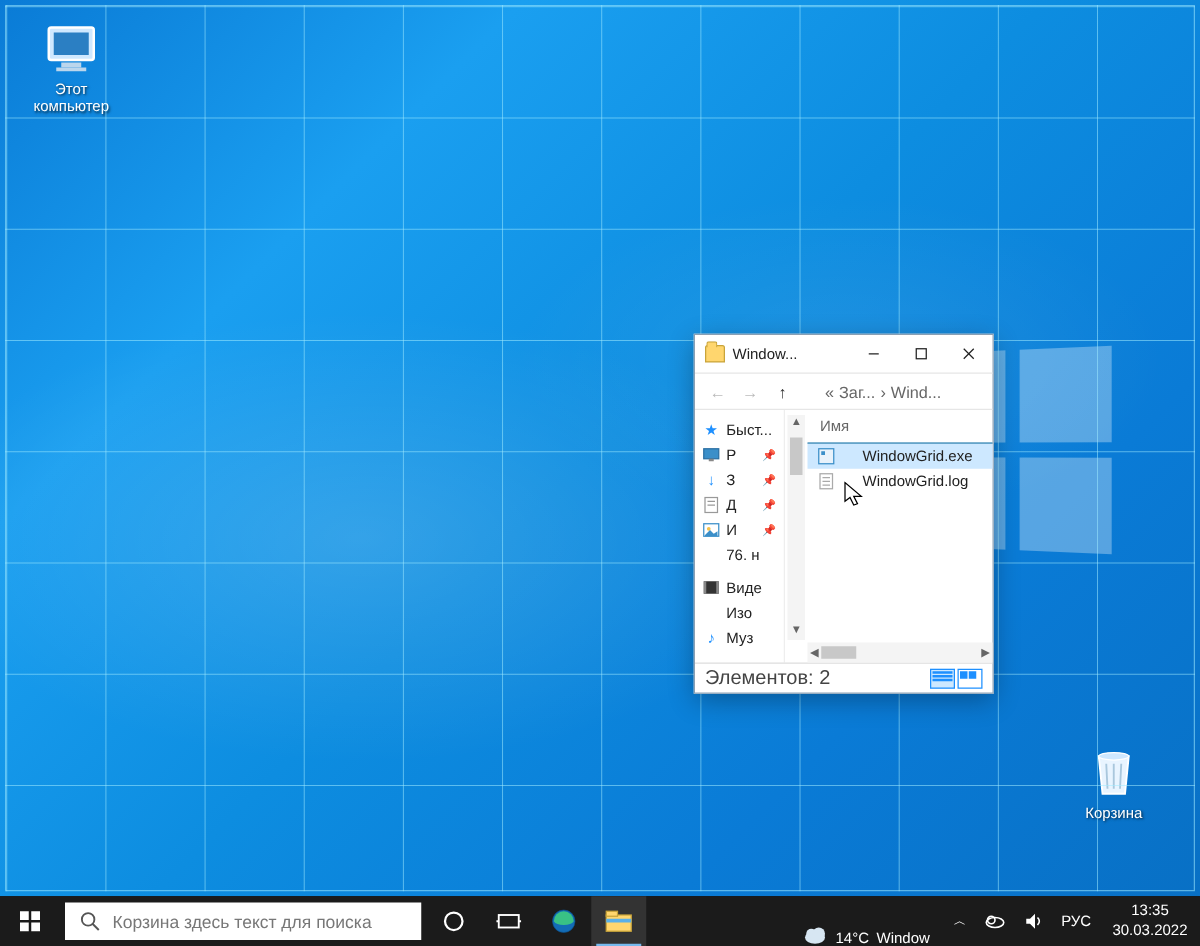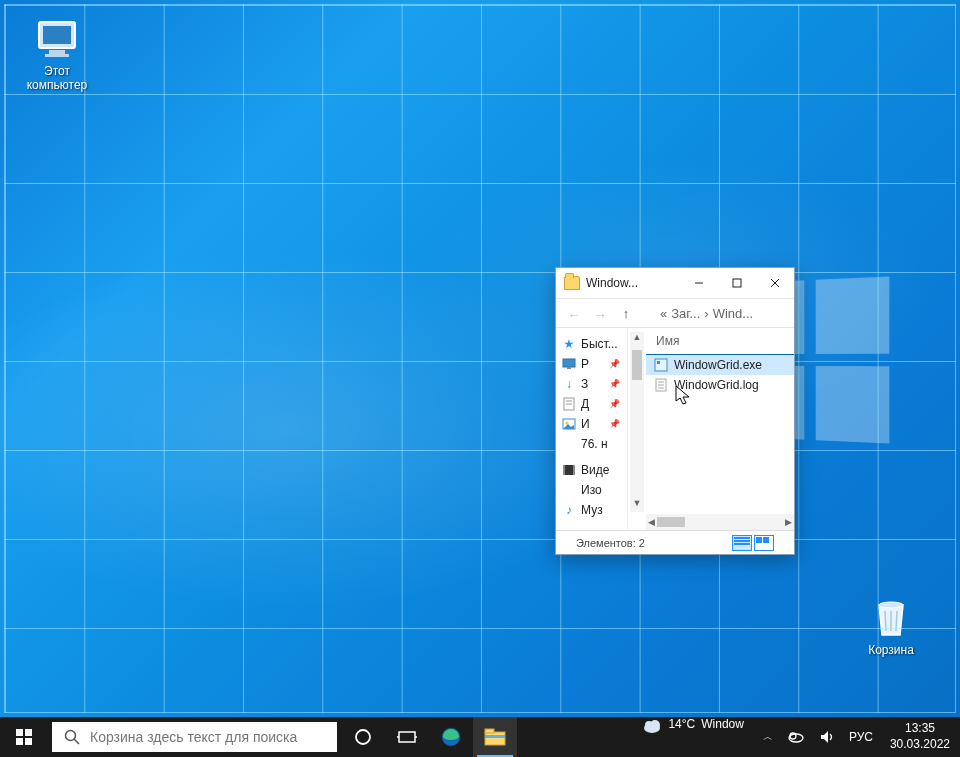--- a/index.html
+++ b/index.html
@@ -65,50 +65,50 @@
   .crumbs .foldico { width:14px; height:12px; }
 
   .body { flex:1; display:flex; min-height:0; }
   .sidebar { width:72px; border-right:1px solid #eee; overflow:hidden; padding:6px 0; }
   .sb-item { display:flex; align-items:center; gap:5px; padding:3px 6px; white-space:nowrap; font-size:12px; cursor:pointer;}
   .sb-ico { width:14px; height:14px; flex-shrink:0; display:flex; align-items:center; justify-content:center; }
   .pin { font-size:9px; color:#777; margin-left:auto; }
 
   .main { flex:1; display:flex; flex-direction:column; position:relative; padding-left:18px;}
   .col-header { padding:6px 10px; color:#666; border-bottom:1px solid #0369a1; font-size:12px;}
-  .file-row { display:flex; align-items:center; gap:6px; padding:3px 8px; font-size:12px; cursor:pointer;}
+  .file-row { display:flex; align-items:center; gap:22px; padding:3px 8px; font-size:12px; cursor:pointer;}
   .file-row.sel { background:#cde8ff; }
   .scrollbar-v { position:absolute; left:2px; top:4px; width:14px; bottom:18px; background:#f4f4f4; }
   .scrollbar-v .thumb { position:absolute; left:2px; right:2px; top:18px; height:30px; background:#c8c8c8;}
   .scrollbar-v .arr { position:absolute; left:0; right:0; height:14px; text-align:center; font-size:9px; color:#666;}
   .scrollbar-h { height:16px; background:#f4f4f4; display:flex; align-items:center; padding:0 2px; gap:2px;}
   .scrollbar-h .thumb { width:28px; height:10px; background:#c8c8c8;}
   .scrollbar-h .sp { flex:1; }
 
-  .statusbar { height:24px; border-top:1px solid #ddd; display:flex; align-items:center; padding:0 20px; font-size:11px; color:#444;}
+  .statusbar { height:24px; border-top:1px solid #ddd; display:flex; align-items:center; padding:0 8px; font-size:16px; color:#444;}
   .viewbtns { margin-left:auto; display:flex; gap:2px;}
   .viewbtn { width:20px; height:16px; border:1px solid #1e90ff; display:flex; flex-direction:column; padding:1px; gap:1px;}
   .viewbtn.active { background:#cde8ff; }
   .viewbtn div { background:#1e90ff; height:2px; }
 
   .cursor-img { position:absolute; left:675px; top:385px; pointer-events:none; z-index:500;}
 
   
   .taskbar {
     position:relative; width:960px; height:40px; background:#1b1b1b; display:flex; align-items:center; color:#fff;
   }
   .start-btn { width:48px; height:100%; display:flex; align-items:center; justify-content:center; cursor:pointer;}
   .start-logo { width:16px; height:16px; display:grid; grid-template-columns:1fr 1fr; grid-template-rows:1fr 1fr; gap:2px;}
   .start-logo span { background:#fff;}
   .searchbox { height:30px; width:285px; background:#fff; display:flex; align-items:center; gap:10px; padding:0 12px; margin:0 4px; color:#777; font-size:14px; cursor:text;}
   .task-btn { width:44px; height:100%; display:flex; align-items:center; justify-content:center; cursor:pointer; position:relative;}
   .task-btn.active::after { content:""; position:absolute; bottom:0; left:4px; right:4px; height:2px; background:#76b9ed;}
   .task-btn.active { background:#333; }
   .tray { margin-left:auto; display:flex; align-items:center; height:100%; }
-  .weather { display:flex; align-items:flex-start; gap:6px; padding:0 12px; height:100%; font-size:12px; cursor:pointer;}
+  .weather { display:flex; align-items:flex-end; gap:6px; padding:0 12px; height:100%; font-size:12px; cursor:pointer;}
   .tray-item { padding:0 7px; height:100%; display:flex; align-items:center; justify-content:center; font-size:12px; cursor:pointer;}
   .clock { padding:0 10px; text-align:center; font-size:12px; line-height:1.3; cursor:pointer;}
 </style>
 </head>
 <body>
 
 <div class="desktop">
 
   <div class="winlogo">
     <div class="q1"></div>

